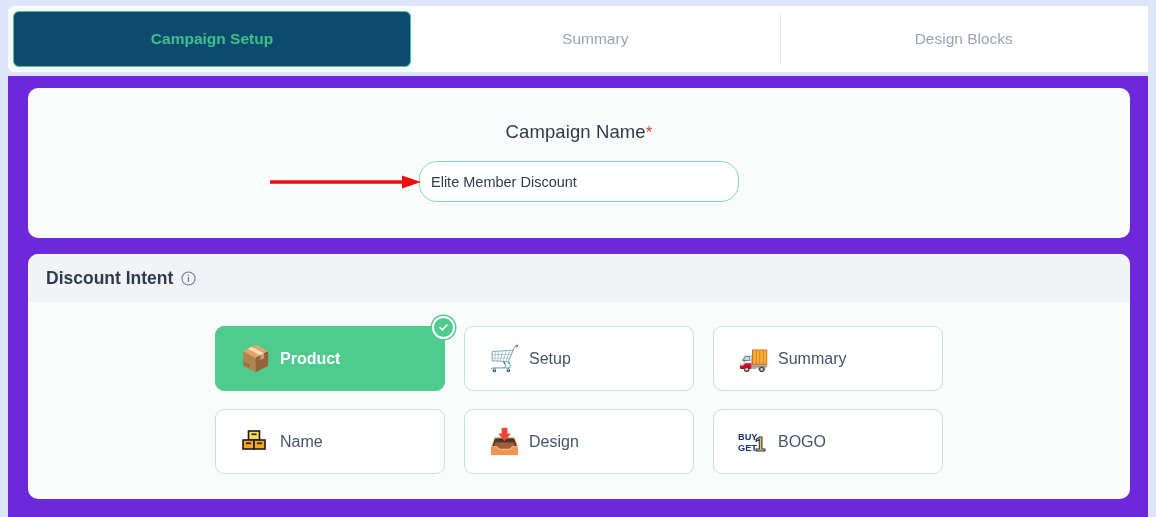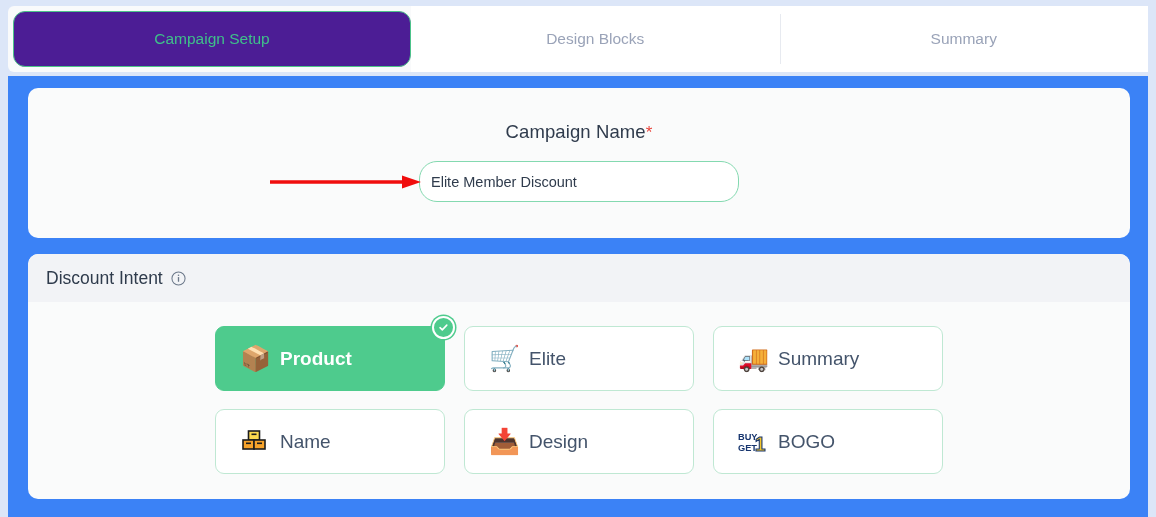--- a/index.html
+++ b/index.html
@@ -39,33 +39,34 @@
   .tab + .tab::before {
     content: "";
     position: absolute;
     left: 0; top: 8px; bottom: 8px;
     width: 1px;
     background: #e7eaf0;
   }
   .tab.active {
     color: #3fc08a;
     border: 1px solid #4cc38a;
-    border-radius: 12px;
-    background: #4c1d95;
+    border-radius: 6px;
+    background: #0c4a6e;
     margin: 5px 0 5px 5px;
     flex: 0 0 398px;
+    font-weight: bold;
   }
   .tab.active + .tab::before { display: none; }
 
   
   .content {
     position: absolute;
     left: 8px; top: 76px;
     width: 1140px; height: 441px;
-    background: #3b82f6;
+    background: #6d28d9;
   }
 
   .panel {
     position: absolute;
     background: #fafbfb;
     border-radius: 10px;
   }
 
   
   .panel-campaign {
@@ -104,20 +105,21 @@
     overflow: hidden;
   }
   .panel-head {
     height: 48px;
     background: #f2f3f6;
     display: flex;
     align-items: center;
     padding-left: 18px;
     gap: 8px;
     border-radius: 10px 10px 0 0;
+    font-weight: bold;
   }
   .panel-title {
     font-size: 17.5px;
     color: #2f3b4c;
   }
   .info-icon {
     width: 15px; height: 15px;
     display: inline-flex;
     align-items: center; justify-content: center;
     cursor: pointer;
@@ -148,21 +150,21 @@
     background: #4ecb8d;
     border-color: #4ecb8d;
   }
   .card-icon {
     font-size: 25px;
     line-height: 1;
     width: 27px;
     text-align: center;
   }
   .card-label {
-    font-size: 19px;
+    font-size: 16px;
     color: #44546b;
   }
   .card.selected .card-label {
     color: #ffffff;
     font-weight: bold;
   }
   .check-badge {
     position: absolute;
     right: -11px; top: -11px;
     width: 23px; height: 23px;
@@ -192,24 +194,24 @@
 </head>
 <body>
 
 <div class="page">
 
   <div class="tabbar">
     <div class="tab active">
       <span>Campaign Setup</span>
     </div>
     <div class="tab">
+      <span>Summary</span>
+    </div>
+    <div class="tab">
       <span>Design Blocks</span>
-    </div>
-    <div class="tab">
-      <span>Summary</span>
     </div>
   </div>
 
   <div class="content">
 
     <div class="panel panel-campaign">
       <div class="panel-campaign-inner">
         <div class="field-label">
           <span>Campaign Name</span><span class="req-star">*</span>
         </div>
@@ -237,21 +239,21 @@
             <span class="card-label">Product</span>
             <span class="check-badge">
               <svg width="11" height="11" viewBox="0 0 12 12">
                 <path d="M2.2 6.2 L4.7 8.6 L9.6 3.4" fill="none" stroke="#ffffff" stroke-width="1.7" stroke-linecap="round" stroke-linejoin="round"></path>
               </svg>
             </span>
           </div>
 
           <div class="card">
             <span class="card-icon">🛒</span>
-            <span class="card-label">Elite</span>
+            <span class="card-label">Setup</span>
           </div>
 
           <div class="card">
             <span class="card-icon">🚚</span>
             <span class="card-label">Summary</span>
           </div>
 
         </div>
 
         <div class="grid-row">

